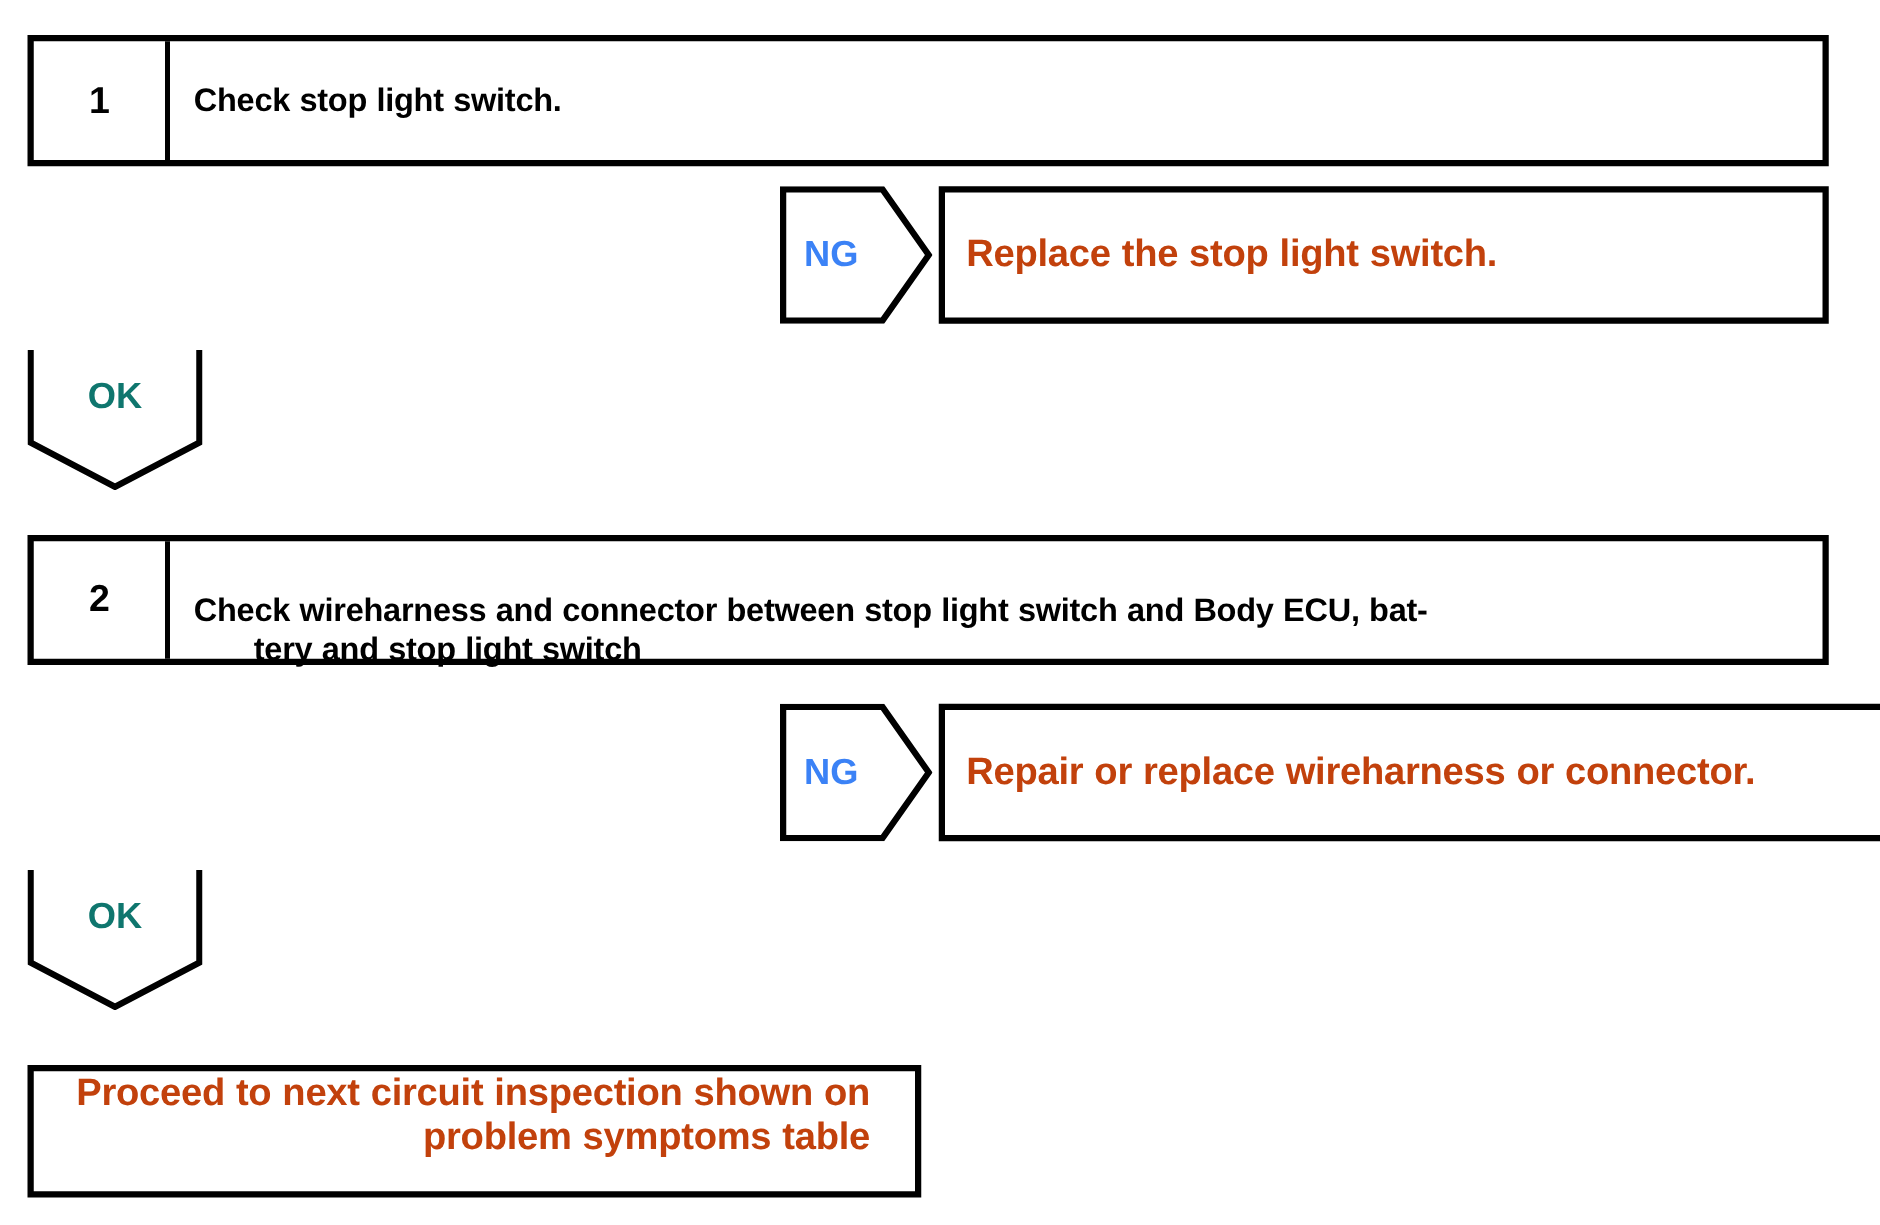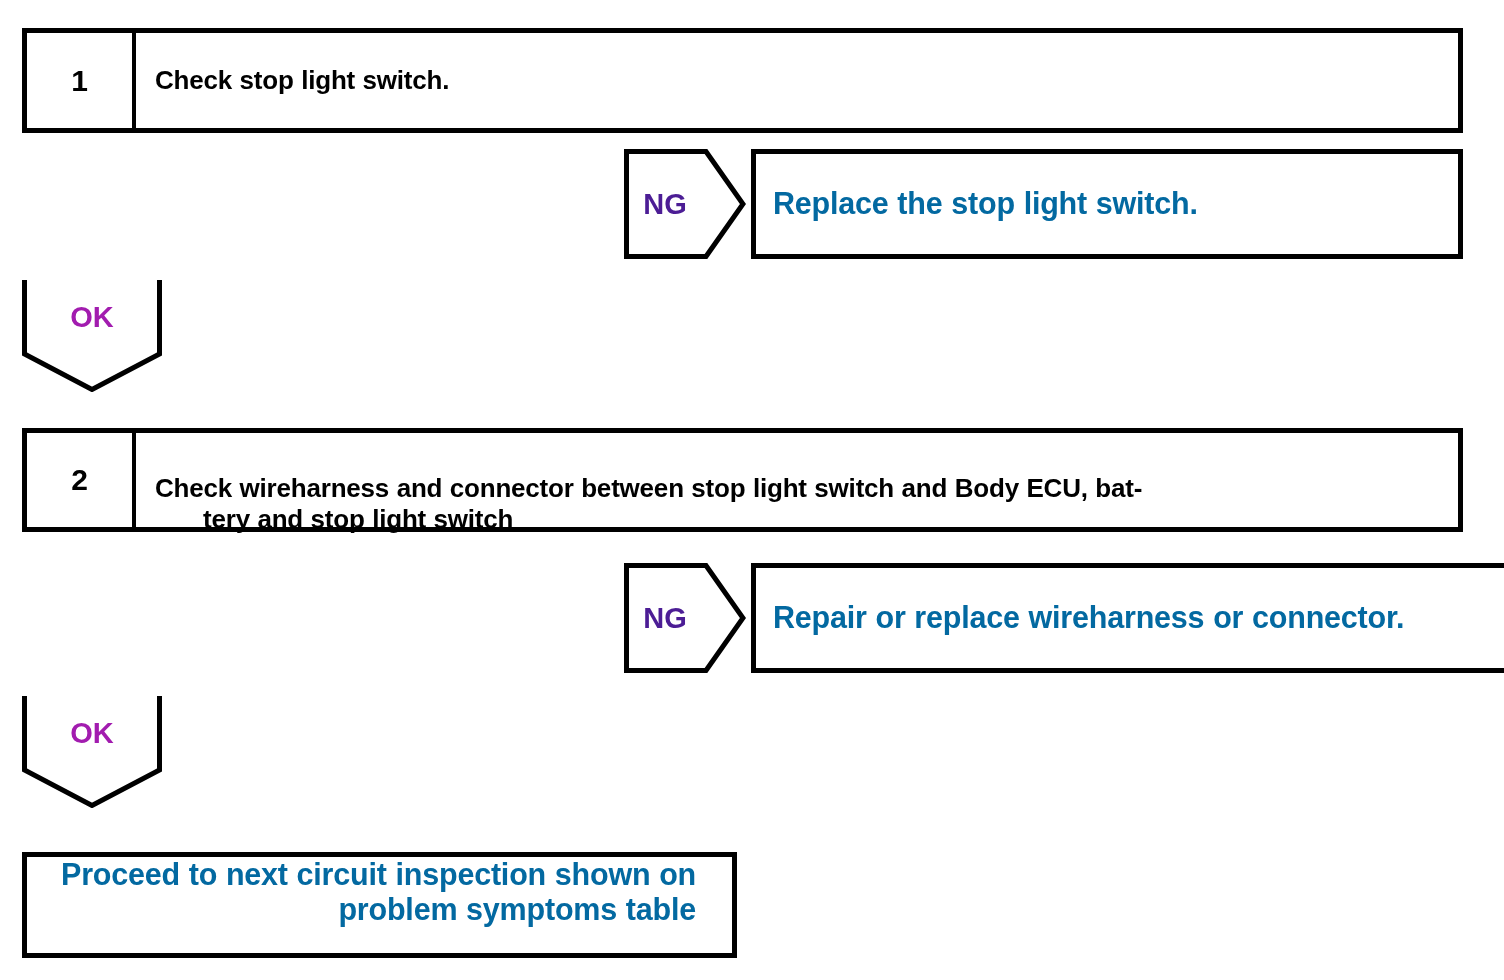--- a/index.html
+++ b/index.html
@@ -64,21 +64,21 @@
     border: 5px solid #000;
     background: #fff;
     display: flex;
     align-items: center;
   }
   .result-box span {
     display: block;
     font-size: 30.5px;
     font-weight: bold;
     line-height: 1.16;
-    color: #0369a1;
+    color: #c2410c;
     padding-left: 17px;
     padding-right: 8px;
     letter-spacing: -0.2px;
     word-spacing: 0.5px;
   }
   .result-box.top-aligned {
     align-items: flex-start;
   }
   .result-box.top-aligned span {
   }
@@ -92,41 +92,41 @@
     position: absolute;
     left: 0;
     top: 0;
     width: 82px;
     height: 100%;
     display: flex;
     align-items: center;
     justify-content: center;
     font-size: 29px;
     font-weight: bold;
-    color: #4c1d95;
+    color: #3b82f6;
     letter-spacing: 0px;
   }
 
   
   .ok-arrow {
     position: absolute;
     display: block;
   }
   .ok-arrow .ok-label {
     position: absolute;
     left: 0;
     top: 0;
     width: 100%;
     height: 74px;
     display: flex;
     align-items: center;
     justify-content: center;
     font-size: 29px;
     font-weight: bold;
-    color: #a21caf;
+    color: #0f766e;
     letter-spacing: 0px;
   }
   svg { display: block; }
 </style>
 </head>
 <body>
 
 <div id="page">
 
   <div class="step-box" style="left:22px; top:28px; width:1441px; height:105px;">

